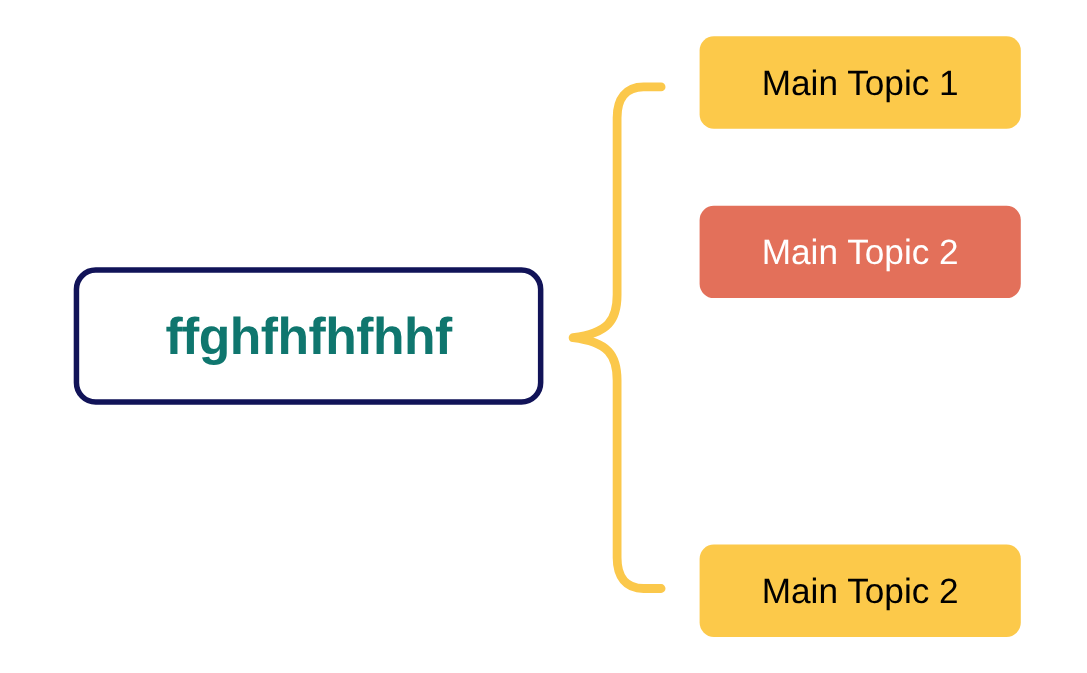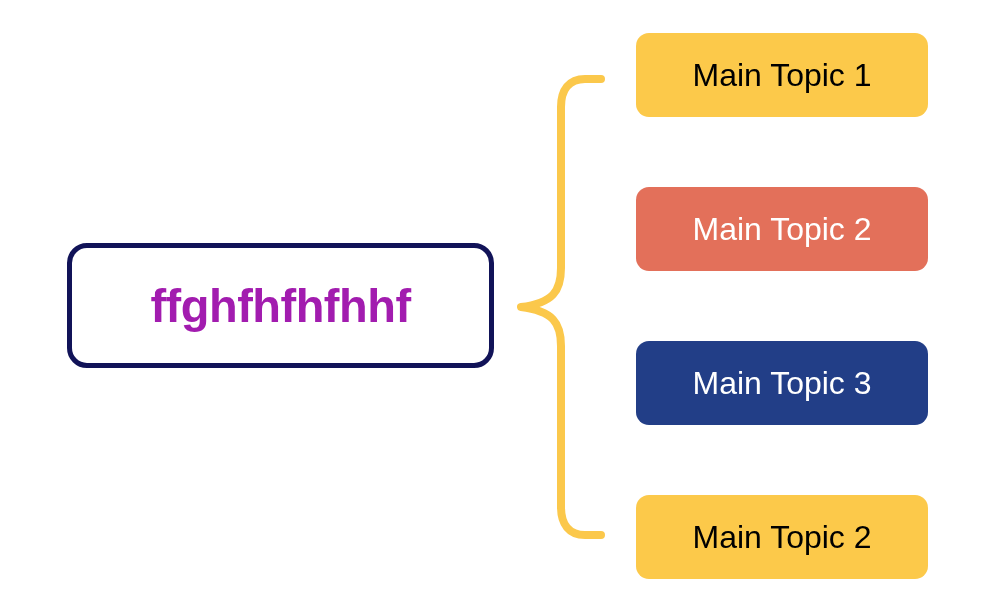--- a/index.html
+++ b/index.html
@@ -80,21 +80,21 @@
   .topic-node-1 { top: 187px; }
   .topic-node-2 { top: 341px; }
   .topic-node-3 { top: 495px; }
 </style>
 </head>
 <body>
 
 <div id="mindmap-canvas">
 
   <div class="central-node" style="background: rgb(255, 255, 255); border-color: rgb(17, 19, 88);">
-    <span class="central-node-label" style="color: #a21caf;">ffghfhfhfhhf</span>
+    <span class="central-node-label" style="color: #0f766e;">ffghfhfhfhhf</span>
   </div>
 
   <svg class="connector-brace" viewBox="0 0 110 500" width="110" height="500">
     <path d="M 96 19
              L 80 19
              C 64 19 56 30 56 47
              L 56 208
              C 56 231 48 243 16 247
              C 48 251 56 263 56 286
              L 56 447
@@ -103,21 +103,18 @@
   </svg>
 
   <div class="topic-node topic-node-0" style="background: rgb(252, 201, 74);">
     <span class="topic-node-label" style="color: rgb(0, 0, 0);">Main Topic 1</span>
   </div>
 
   <div class="topic-node topic-node-1" style="background: rgb(227, 112, 90);">
     <span class="topic-node-label" style="color: rgb(255, 255, 255);">Main Topic 2</span>
   </div>
 
-  <div class="topic-node topic-node-2" style="background: rgb(34, 62, 135);">
-    <span class="topic-node-label" style="color: rgb(255, 255, 255);">Main Topic 3</span>
-  </div>
 
   <div class="topic-node topic-node-3" style="background: rgb(252, 201, 74);">
     <span class="topic-node-label" style="color: rgb(0, 0, 0);">Main Topic 2</span>
   </div>
 
 </div>
 
 </body></html>

